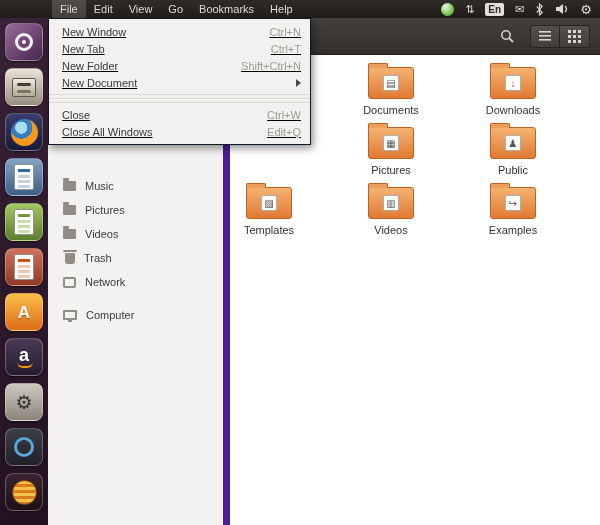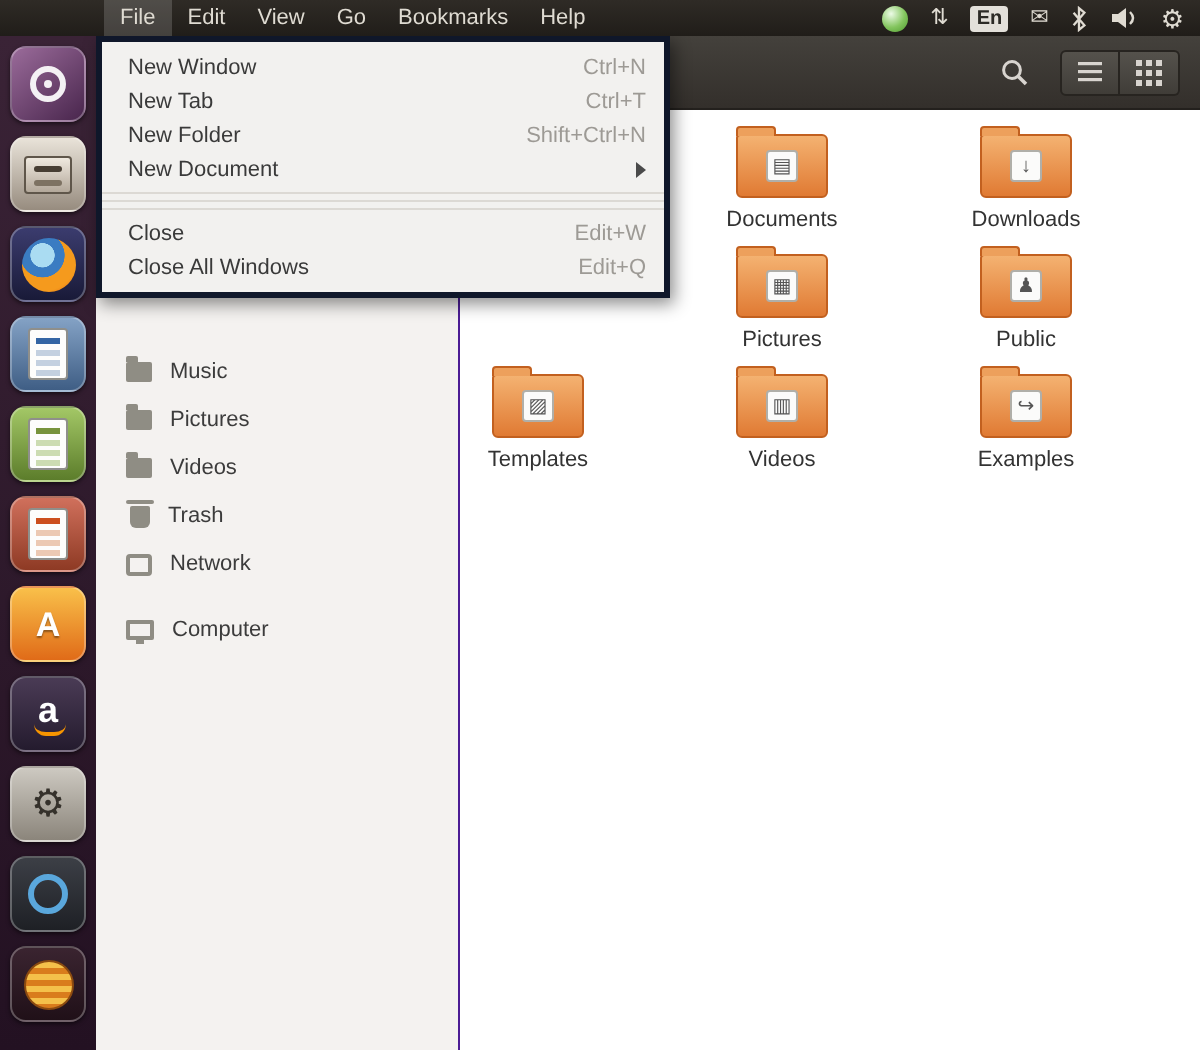--- a/index.html
+++ b/index.html
@@ -74,21 +74,21 @@
            background:linear-gradient(#44413c,#332f2b);border-bottom:1px solid #23201d;
            display:flex;align-items:center;justify-content:flex-end;gap:16px;padding-right:10px;}
   .ticon{display:flex;align-items:center;cursor:pointer;}
   .seg{display:flex;}
   .tbtn{width:30px;height:23px;background:linear-gradient(#55524c,#403d38);
         border:1px solid #272420;display:flex;align-items:center;justify-content:center;cursor:pointer;}
   .tbtn:first-child{border-radius:3px 0 0 3px;}
   .tbtn:last-child{border-radius:0 3px 3px 0;border-left:none;}
 
   .sidebar{position:absolute;left:0;top:37px;width:182px;bottom:0;background:#f4f2f0;
-           border-right:1px solid #4c1d95;padding-top:119px;}
+           border-right:7px solid #4c1d95;padding-top:119px;}
   .srow{display:flex;align-items:center;gap:9px;height:24px;padding-left:15px;
         font-size:11px;color:#3c3c3c;cursor:pointer;}
   .srow.gap{margin-top:9px;}
   .si{width:13px;height:10px;background:#8f8d84;border-radius:1px;position:relative;flex:none;}
   .si.folder::before{content:"";position:absolute;top:-3px;left:0;width:6px;height:3px;
                      background:#8f8d84;border-radius:1px 1px 0 0;}
   .si.trash{width:10px;height:11px;border-radius:1px 1px 3px 3px;margin-left:2px;}
   .si.trash::before{content:"";position:absolute;top:-3px;left:-2px;width:14px;height:2px;
                     background:#8f8d84;border-radius:1px;}
   .si.network{background:transparent;border:2px solid #8f8d84;width:13px;height:11px;border-radius:2px;}
@@ -106,22 +106,22 @@
             border:1px solid #c2601f;border-radius:2px 3px 3px 3px;}
   .folderic::before{content:"";position:absolute;top:-5px;left:-1px;width:18px;height:4px;
                     background:#eda05c;border:1px solid #c2601f;border-bottom:none;
                     border-radius:2px 2px 0 0;}
   .emblem{position:absolute;inset:0;margin:auto;width:16px;height:16px;background:#fbfbfa;
           border:1px solid #b0afa9;border-radius:2px;font-size:10px;color:#555;
           display:flex;align-items:center;justify-content:center;}
   .fname{margin-top:5px;font-size:11px;color:#333;white-space:nowrap;}
 
   
-  .dropdown{position:absolute;left:48px;top:18px;width:287px;z-index:40;background:#f2f1ef;
-            border:3px solid #0f172a;box-shadow:2px 3px 8px rgba(0,0,0,.45);padding:4px 0;}
+  .dropdown{position:absolute;left:48px;top:18px;width:263px;z-index:40;background:#f2f1ef;
+            border:1px solid #0f172a;box-shadow:2px 3px 8px rgba(0,0,0,.45);padding:4px 0;text-decoration:underline;}
   .mrow{display:flex;align-items:center;height:17px;padding:0 9px 0 13px;font-size:11px;
         color:#3a3a3a;cursor:pointer;}
   .ml{white-space:nowrap;}
   .ms{margin-left:auto;color:#9d9a95;white-space:nowrap;}
   .subarrow{margin-left:auto;width:0;height:0;border-left:5px solid #4a4a4a;
             border-top:4px solid transparent;border-bottom:4px solid transparent;}
   .msep{height:1px;background:#dcd9d4;margin:3px 0;}
 </style>
 </head>
 <body>
@@ -314,21 +314,21 @@
     </div>
     <div class="mrow">
       <span class="ml">New Document</span>
       <span class="subarrow"></span>
     </div>
     <div class="msep"></div>
     <div class="msep"></div>
     <div class="msep"></div>
     <div class="mrow">
       <span class="ml">Close</span>
-      <span class="ms">Edit+W</span>
+      <span class="ms">Ctrl+W</span>
     </div>
     <div class="mrow">
       <span class="ml">Close All Windows</span>
       <span class="ms">Edit+Q</span>
     </div>
   </div>
 
 </div>
 
 </body></html>

